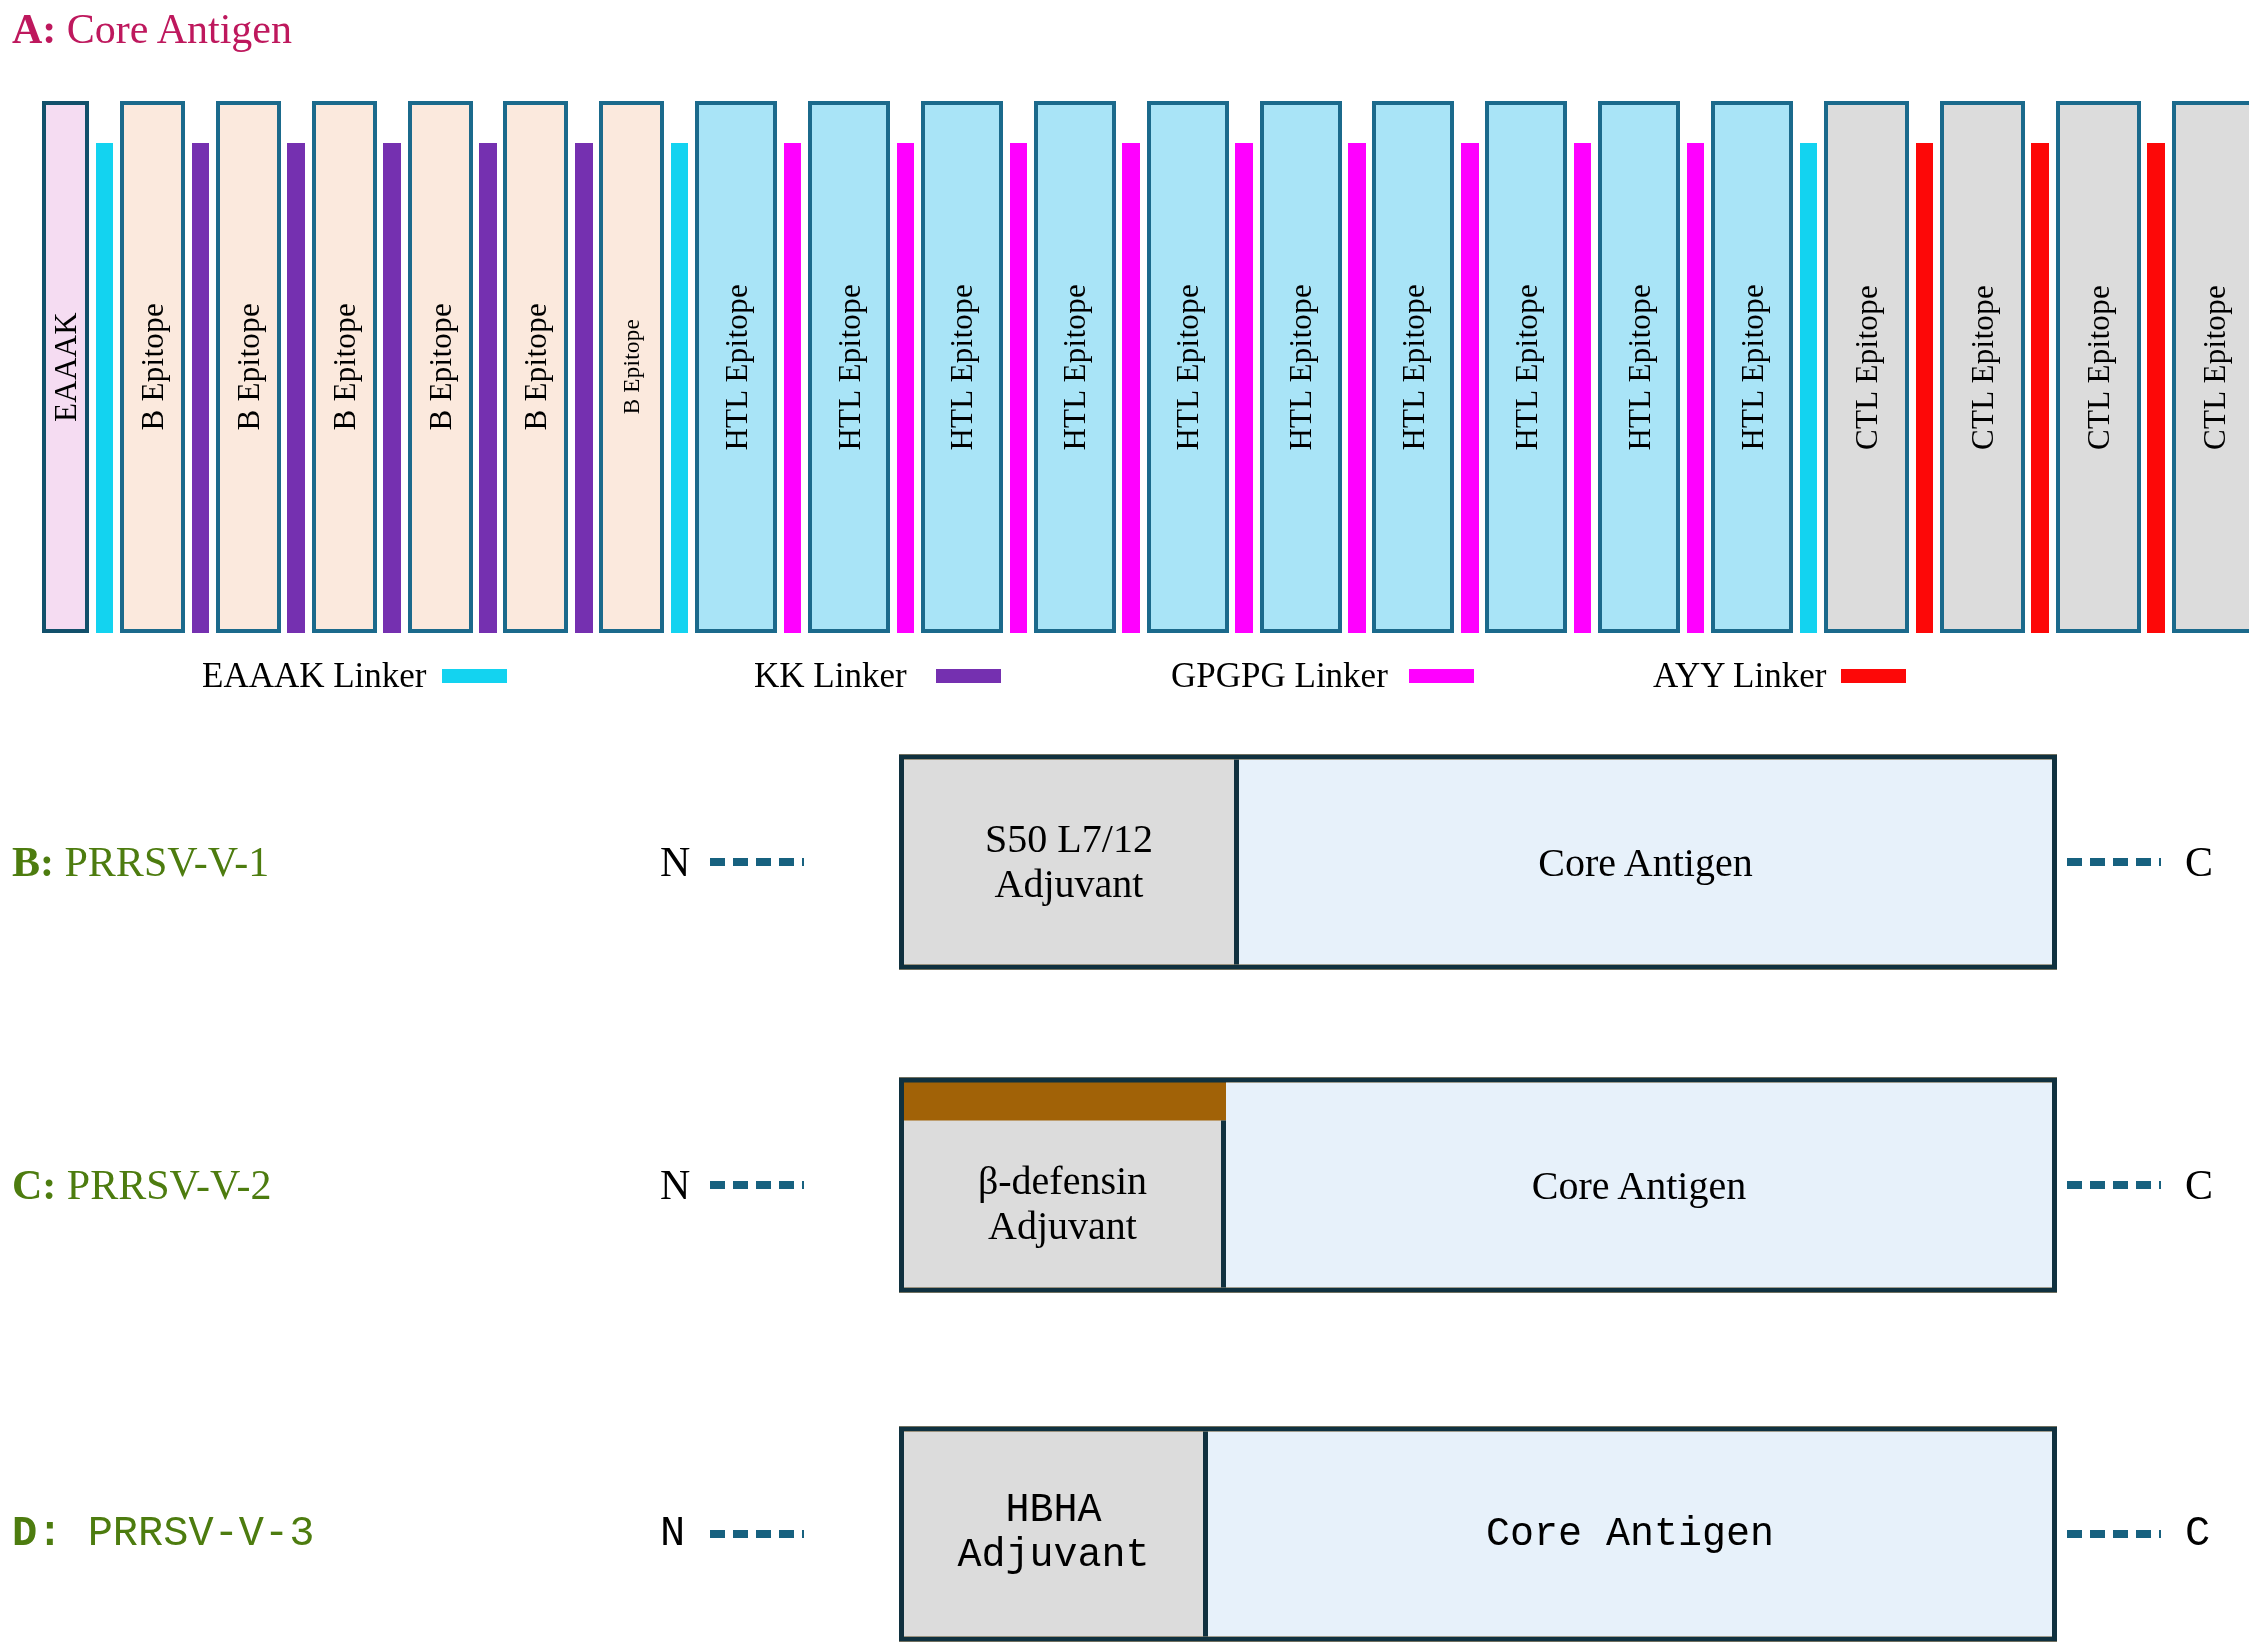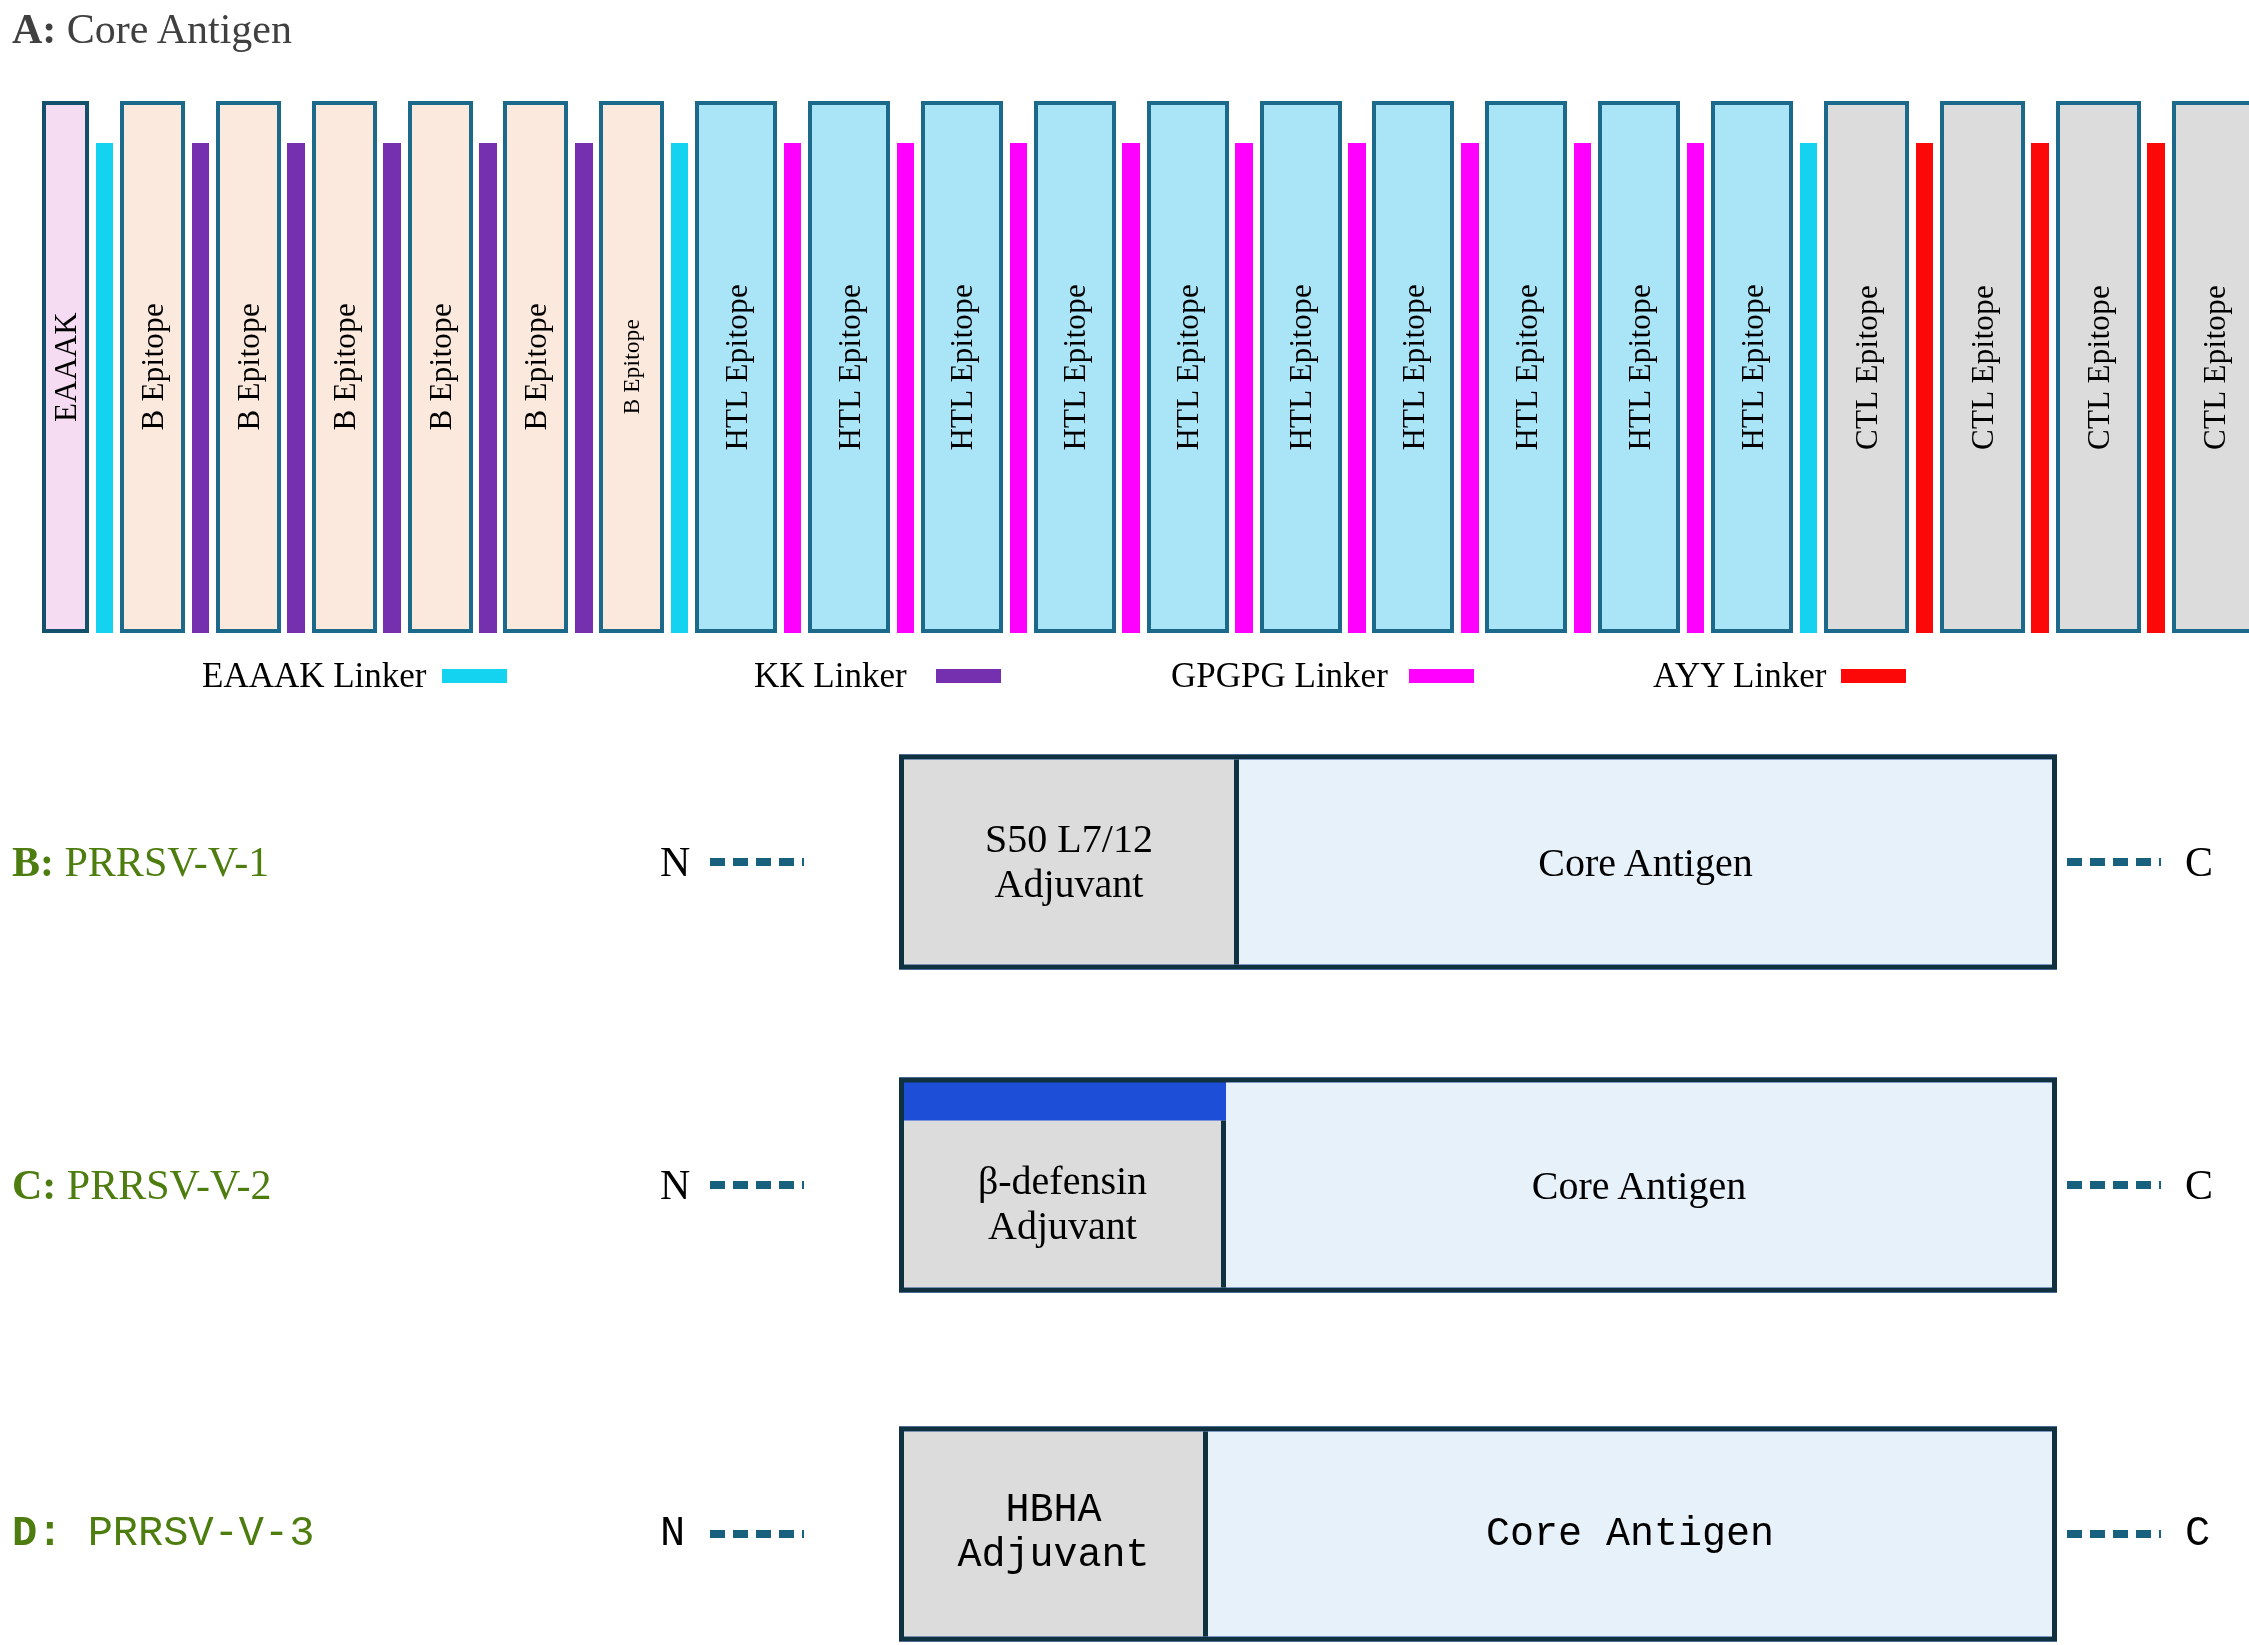--- a/index.html
+++ b/index.html
@@ -12,21 +12,21 @@
     position: relative;
     font-family: "Liberation Serif", "DejaVu Serif", serif;
     overflow: hidden;
   }
 
   
   #panel-a-title {
     position: absolute;
     left: 12px; top: 5.4px;
     font-size: 42px;
-    color: #404040;
+    color: #be185d;
     white-space: nowrap;
   }
   #panel-a-title .pl { font-weight: bold; }
 
   #core-antigen-strip {
     position: absolute;
     left: 42px; top: 101px;
     width: 2166px; height: 539px;
     display: flex;
     align-items: flex-start;
@@ -150,21 +150,21 @@
 
   .construct-boxes {
     position: absolute;
     left: 899px;
     top: 50%;
     transform: translateY(-50%);
     display: flex;
     align-items: stretch;
     height: 215px;
     border: 5.4px solid #10313f;
-    background: #1d4ed8;
+    background: #a16207;
   }
   .adjuvant-box {
     background: #dcdcdc;
     border-right: 5.4px solid #10313f;
     display: flex;
     align-items: center;
     justify-content: center;
     text-align: center;
     font-size: 40px;
     color: #000;

